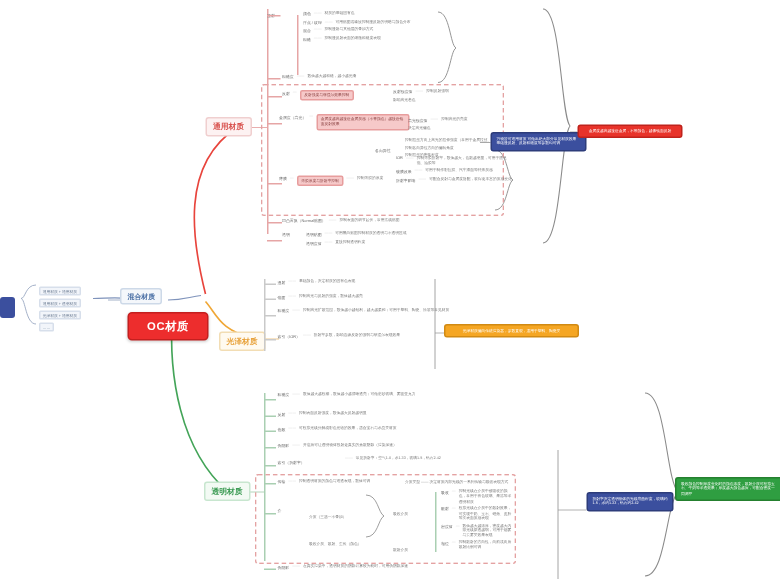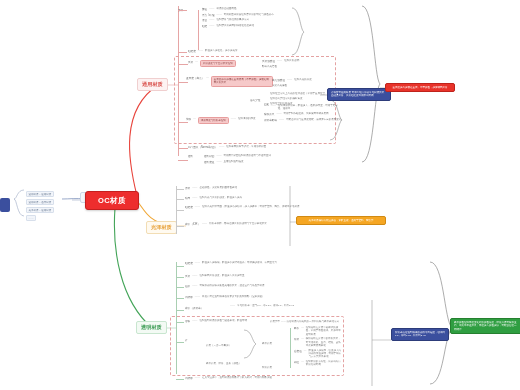--- a/index.html
+++ b/index.html
@@ -6,21 +6,21 @@
   body{
     width:520px;height:390px;overflow:hidden;background:#ffffff;
     font-family:"Liberation Sans","DejaVu Sans",sans-serif;
     -webkit-font-smoothing:antialiased;
   }
   #canvas{position:relative;width:520px;height:390px;}
   .abs{position:absolute;}
 
   
   .root{
-    left:85px;top:191px;width:52px;height:17px;
+    left:85px;top:208px;width:52px;height:17px;
     background:#ed2d2d;border:1px solid #c41f1f;border-radius:3px;
     display:flex;align-items:center;justify-content:center;
     color:#fff;font-size:7.5px;font-weight:bold;letter-spacing:.4px;
     box-shadow:0 1px 2px rgba(0,0,0,.18);
   }
 
   
   .branch{
     display:flex;align-items:center;justify-content:center;
     font-size:5.2px;font-weight:bold;border-radius:2px;padding:2px 4px;

